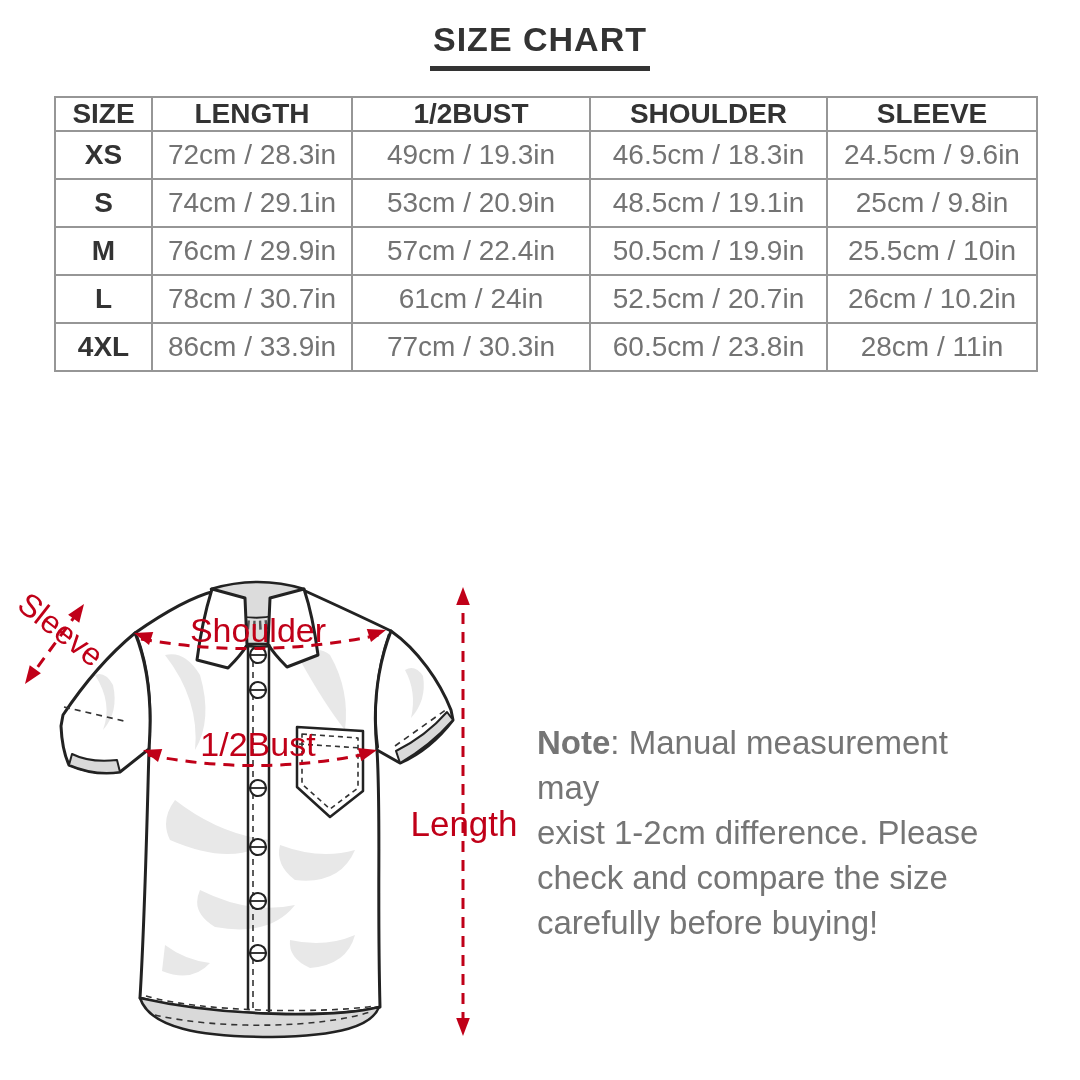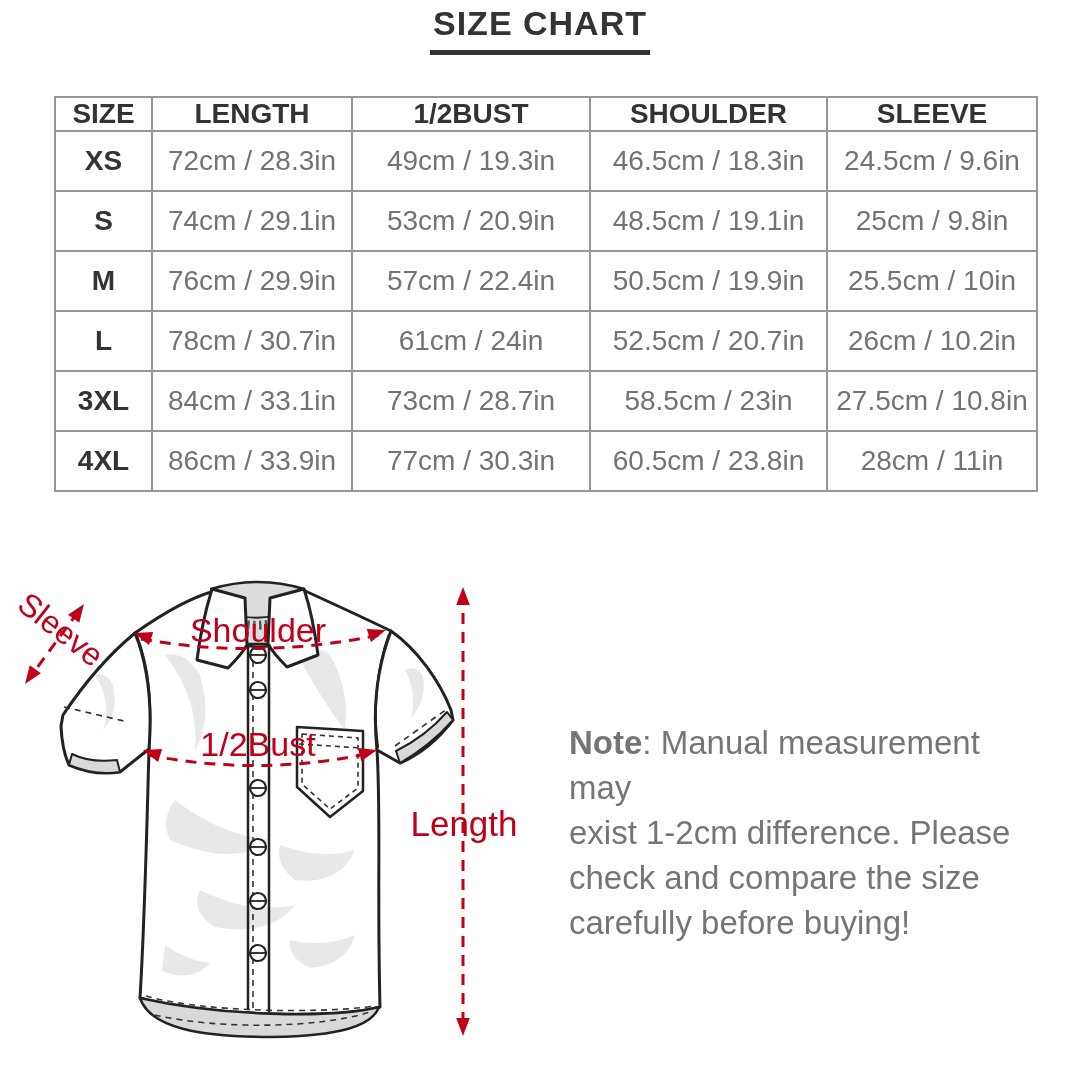--- a/index.html
+++ b/index.html
@@ -1,41 +1,41 @@
 <!DOCTYPE html>
 <html><head>
 <meta charset="utf-8">
 <style>
   html,body{margin:0;padding:0;background:#ffffff;}
   body{width:1080px;height:1080px;position:relative;overflow:hidden;
        font-family:"Liberation Sans","DejaVu Sans",sans-serif;}
   .canvas{position:absolute;inset:0;width:1080px;height:1080px;background:#fff;}
 
   
-  .title-wrap{position:absolute;top:4px;left:0;width:1080px;text-align:center;}
+  .title-wrap{position:absolute;top:20px;left:0;width:1080px;text-align:center;}
   .title{display:inline-block;font-size:34px;font-weight:bold;color:#333333;
          letter-spacing:1px;border-bottom:5px solid #333333;padding:0 3px 7px 3px;}
 
   
   table.size-table{position:absolute;left:54px;top:96px;width:982px;
                    border-collapse:collapse;table-layout:fixed;}
   .size-table th,.size-table td{border:2px solid #969696;text-align:center;
                    vertical-align:middle;padding:0;}
   .size-table thead tr{height:32px;}
-  .size-table tbody tr{height:60px;}
+  .size-table tbody tr{height:48px;}
   .size-table th{font-size:28px;font-weight:bold;color:#333333;}
   .size-table td{font-size:28px;color:#737373;font-weight:normal;}
   .size-table td.size-cell{font-weight:bold;color:#333333;}
 
   
   .diagram{position:absolute;left:0;top:560px;width:540px;height:520px;}
 
   
   .note{position:absolute;left:537px;top:720px;width:480px;
-        font-size:33px;line-height:45px;color:#757575;margin-left:32px;}
+        font-size:33px;line-height:45px;color:#757575;}
   .note .note-label{font-weight:bold;}
   .note .note-body{white-space:pre-line;}
 </style>
 </head>
 <body>
 
 <div class="canvas">
 
   <div class="title-wrap">
     <span class="title">SIZE CHART</span>
@@ -81,27 +81,20 @@
           <td>25.5cm / 10in</td>
         </tr>
         <tr>
           <td class="size-cell">L</td>
           <td>78cm / 30.7in</td>
           <td>61cm / 24in</td>
           <td>52.5cm / 20.7in</td>
           <td>26cm / 10.2in</td>
         </tr>
         <tr>
-          <td class="size-cell">3XL</td>
-          <td>84cm / 33.1in</td>
-          <td>73cm / 28.7in</td>
-          <td>58.5cm / 23in</td>
-          <td>27.5cm / 10.8in</td>
-        </tr>
-        <tr>
           <td class="size-cell">4XL</td>
           <td>86cm / 33.9in</td>
           <td>77cm / 30.3in</td>
           <td>60.5cm / 23.8in</td>
           <td>28cm / 11in</td>
         </tr>
       </tbody>
   </table>
 
   <svg class="diagram" viewBox="0 0 540 520" width="540" height="520">

